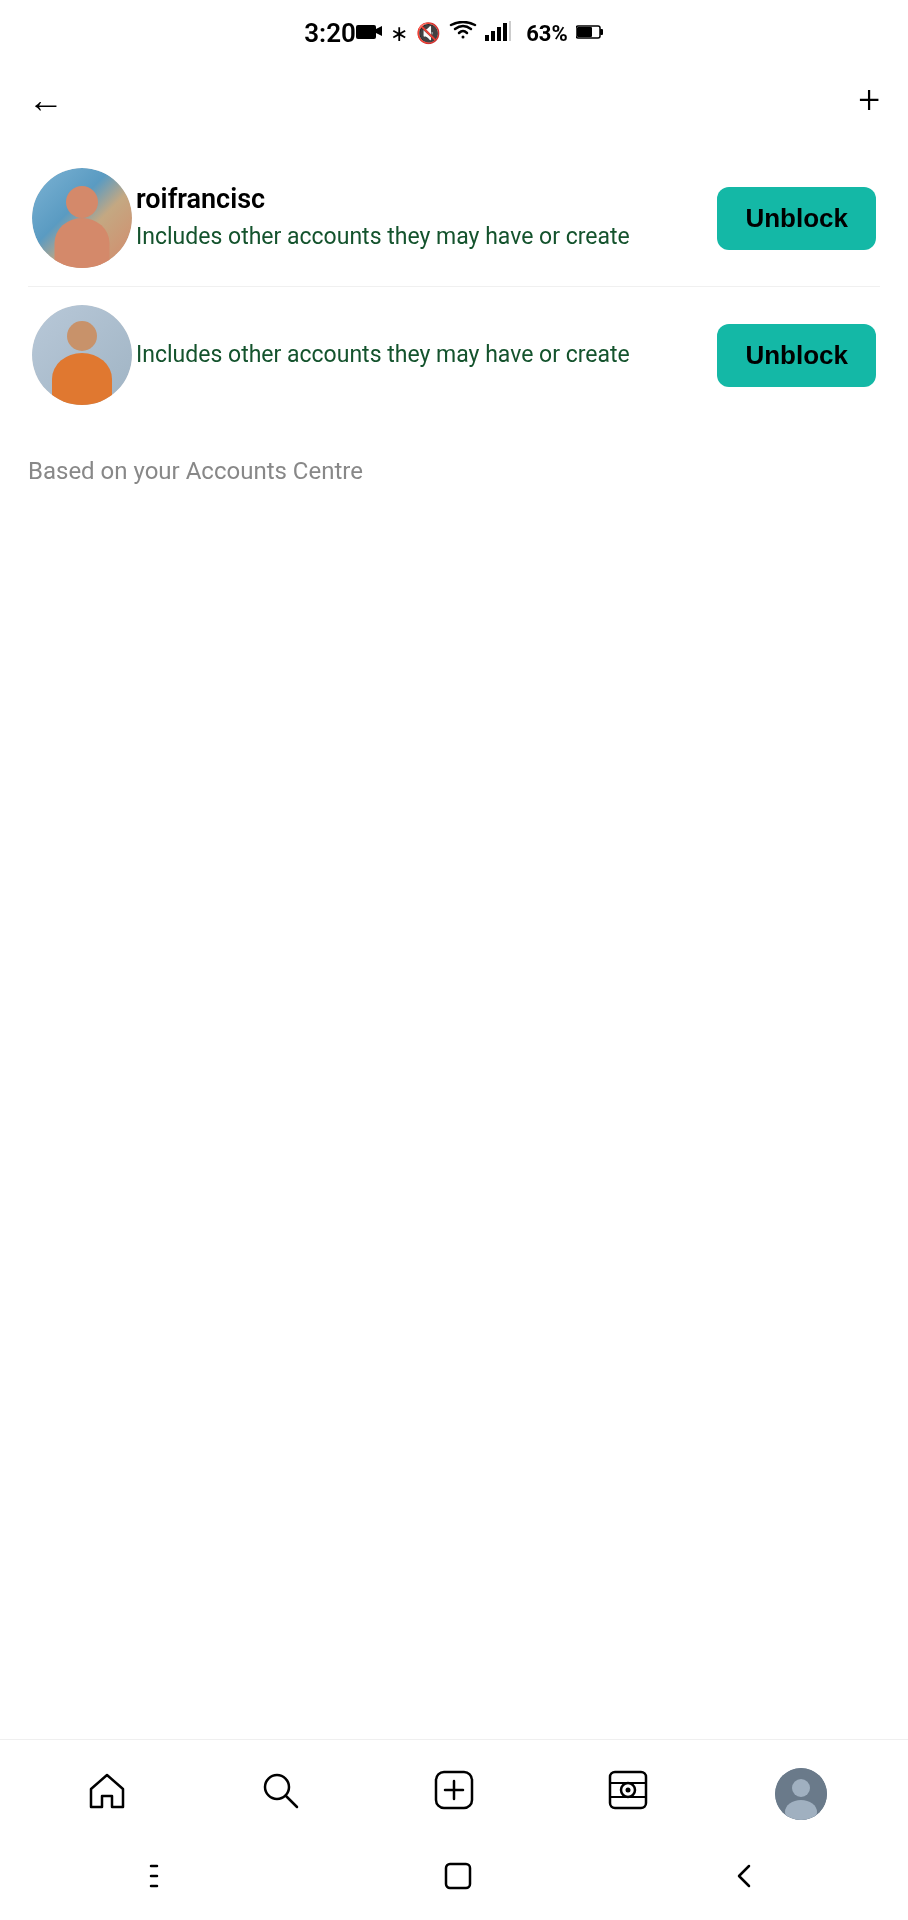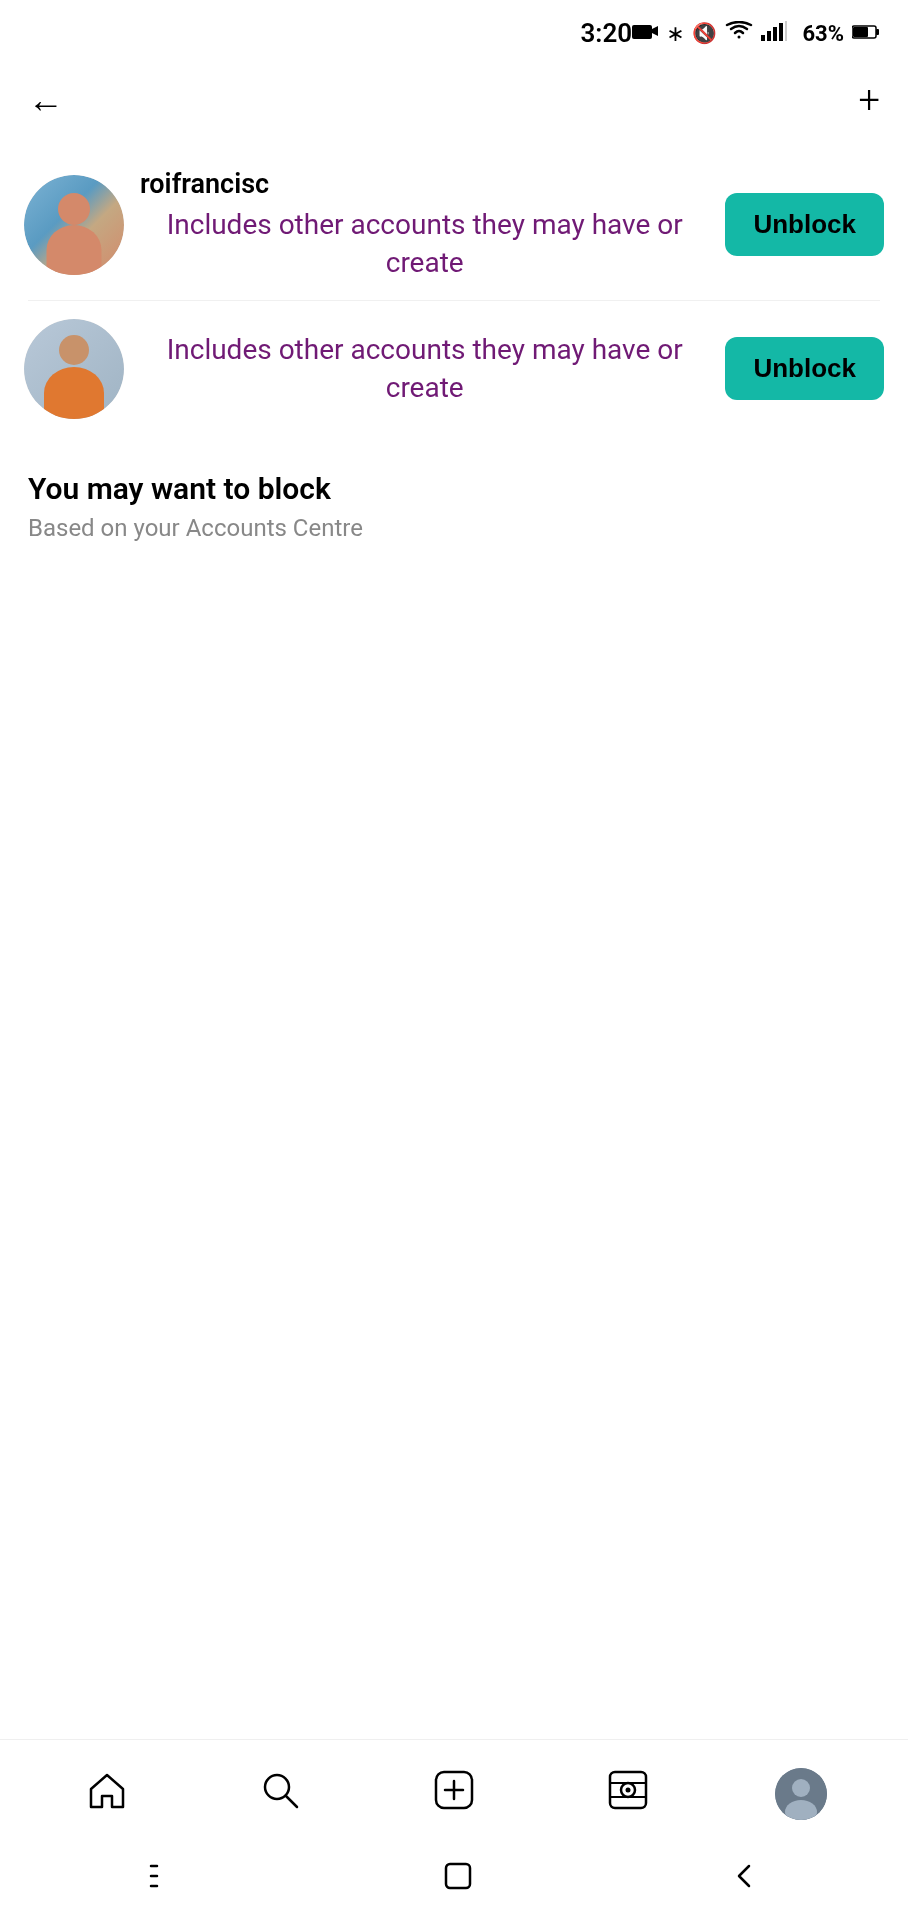--- a/index.html
+++ b/index.html
@@ -10,21 +10,21 @@
       height: 1920px;
       background: #ffffff;
       font-family: -apple-system, 'Segoe UI', Roboto, sans-serif;
       overflow: hidden;
       position: relative;
     }
 
     
     .status-bar {
       display: flex;
-      justify-content: flex-end;
+      justify-content: center;
       align-items: center;
       padding: 14px 28px 8px 28px;
       height: 60px;
     }
 
     .status-time {
       font-size: 26px;
       font-weight: 600;
       color: #000;
     }
@@ -71,22 +71,22 @@
     }
 
     
     .account-list {
       padding: 10px 0;
     }
 
     .account-item {
       display: flex;
       align-items: center;
-      padding: 18px 24px;
-      gap: 16px;
+      padding: 18px 32px;
+      gap: 4px;
     }
 
     .avatar-container {
       width: 100px;
       height: 100px;
       border-radius: 50%;
       overflow: hidden;
       flex-shrink: 0;
       background: #e0e0e0;
       display: flex;
@@ -163,24 +163,23 @@
     }
 
     .account-username {
       font-size: 27px;
       font-weight: 600;
       color: #000;
       margin-bottom: 6px;
     }
 
     .account-desc {
-      font-size: 28px;
-      color: #701a75;
+      font-size: 23px;
+      color: #14532d;
       line-height: 1.35;
-      text-align: center;
     }
 
     .unblock-btn {
       background: #14b8a6;
       border: none;
       border-radius: 12px;
       padding: 16px 28px;
       font-size: 26px;
       font-weight: 600;
       color: #000;
@@ -351,21 +350,20 @@
     </div>
     <div class="account-info">
       <div class="account-desc">Includes other accounts they may have or create</div>
     </div>
     <button class="unblock-btn">Unblock</button>
   </div>
 
 </div>
 
 <div class="suggestion-section">
-  <div class="suggestion-title">You may want to block</div>
   <div class="suggestion-subtitle">Based on your Accounts Centre</div>
 </div>
 
 <div class="bottom-nav">
   <div class="nav-bar">
 
     <div class="nav-item">
       <span class="nav-icon">
         <svg width="42" height="42" viewBox="0 0 42 42">
           <path d="M5 20 L21 6 L37 20 L37 38 L26 38 L26 27 L16 27 L16 38 L5 38 Z" fill="none" stroke="#000" stroke-width="2.5" stroke-linejoin="round"></path>

